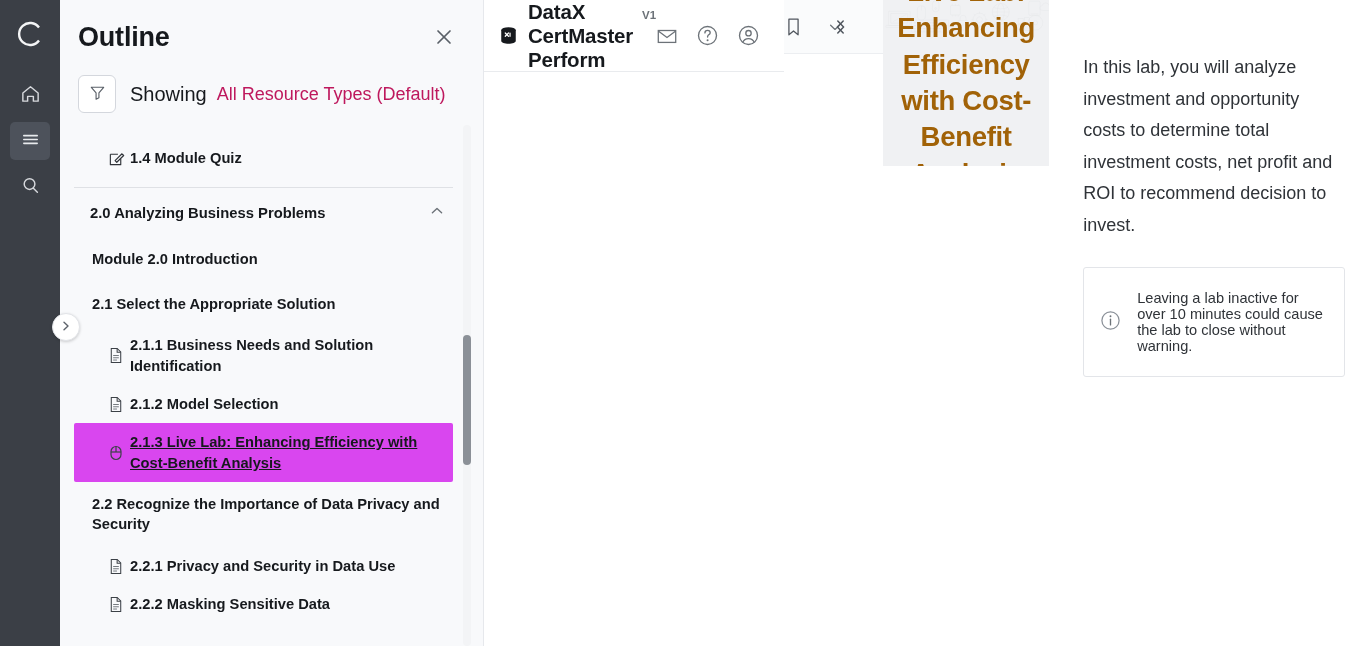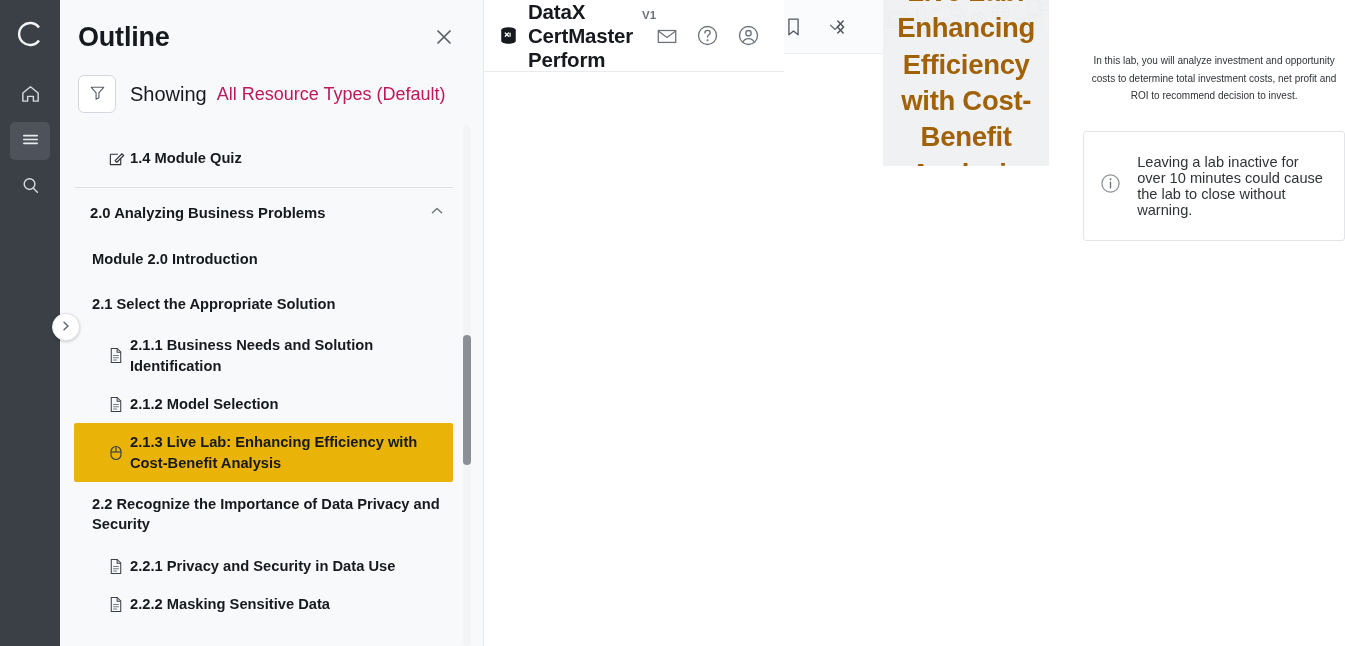--- a/index.html
+++ b/index.html
@@ -72,21 +72,21 @@
     position: relative; top: -8px;
   }
 
   .o-item { font-size: 14.7px; color: #16191d; cursor: pointer; }
   .o-leaf {
     display: flex; align-items: center; gap: 9px;
     padding: 9px 10px 9px 56px; font-weight: bold; line-height: 1.38;
     position: relative;
   }
   .o-leaf .ico { position: absolute; left: 34px; line-height: 0; }
-  .o-leaf.selected { background: #eab308; border-radius: 2px; }
+  .o-leaf.selected { background: #d946ef; border-radius: 2px; text-decoration: underline; }
   .o-divider { height: 1px; background: #dfe1e5; margin: 10px 0 0 0; }
   .o-section {
     display: flex; align-items: center; justify-content: space-between;
     padding: 15px 8px 15px 0; font-weight: bold; font-size: 14.8px; margin-left: 16px;
   }
   .o-sub { padding: 12px 10px 12px 18px; font-weight: bold; line-height: 1.4; }
   .o-sub.two-line { padding-right: 4px; }
 
   .scroll-track {
     position: absolute; right: 12px; top: 0; width: 8px; height: 100%;
@@ -131,23 +131,22 @@
   }
   .banner-art { position: absolute; inset: 0; opacity: .55; }
   .banner-title {
     position: relative; z-index: 2; text-align: center;
     font-size: 27.5px; font-weight: bold; color: #a16207;
     line-height: 1.32; max-width: 800px; letter-spacing: -.3px;
   }
 
   .content { padding: 52px 0 0 34px; flex: 1; }
   .lab-desc {
-    font-size: 10px; color: #2f3338; line-height: 1.75;
+    font-size: 18px; color: #2f3338; line-height: 1.75;
     max-width: 742px;
-    text-align: center;
   }
   .info-box {
     margin-top: 26px; max-width: 688px;
     border: 1px solid #e3e5e9; border-radius: 3px; background: #fff;
     padding: 22px 16px; display: flex; align-items: center; gap: 16px;
   }
   .info-text { font-size: 14.6px; color: #2f3338; }
   .start-btn {
     margin-top: 34px; background: #2b7396; color: #fff;
     border: none; border-radius: 4px;

